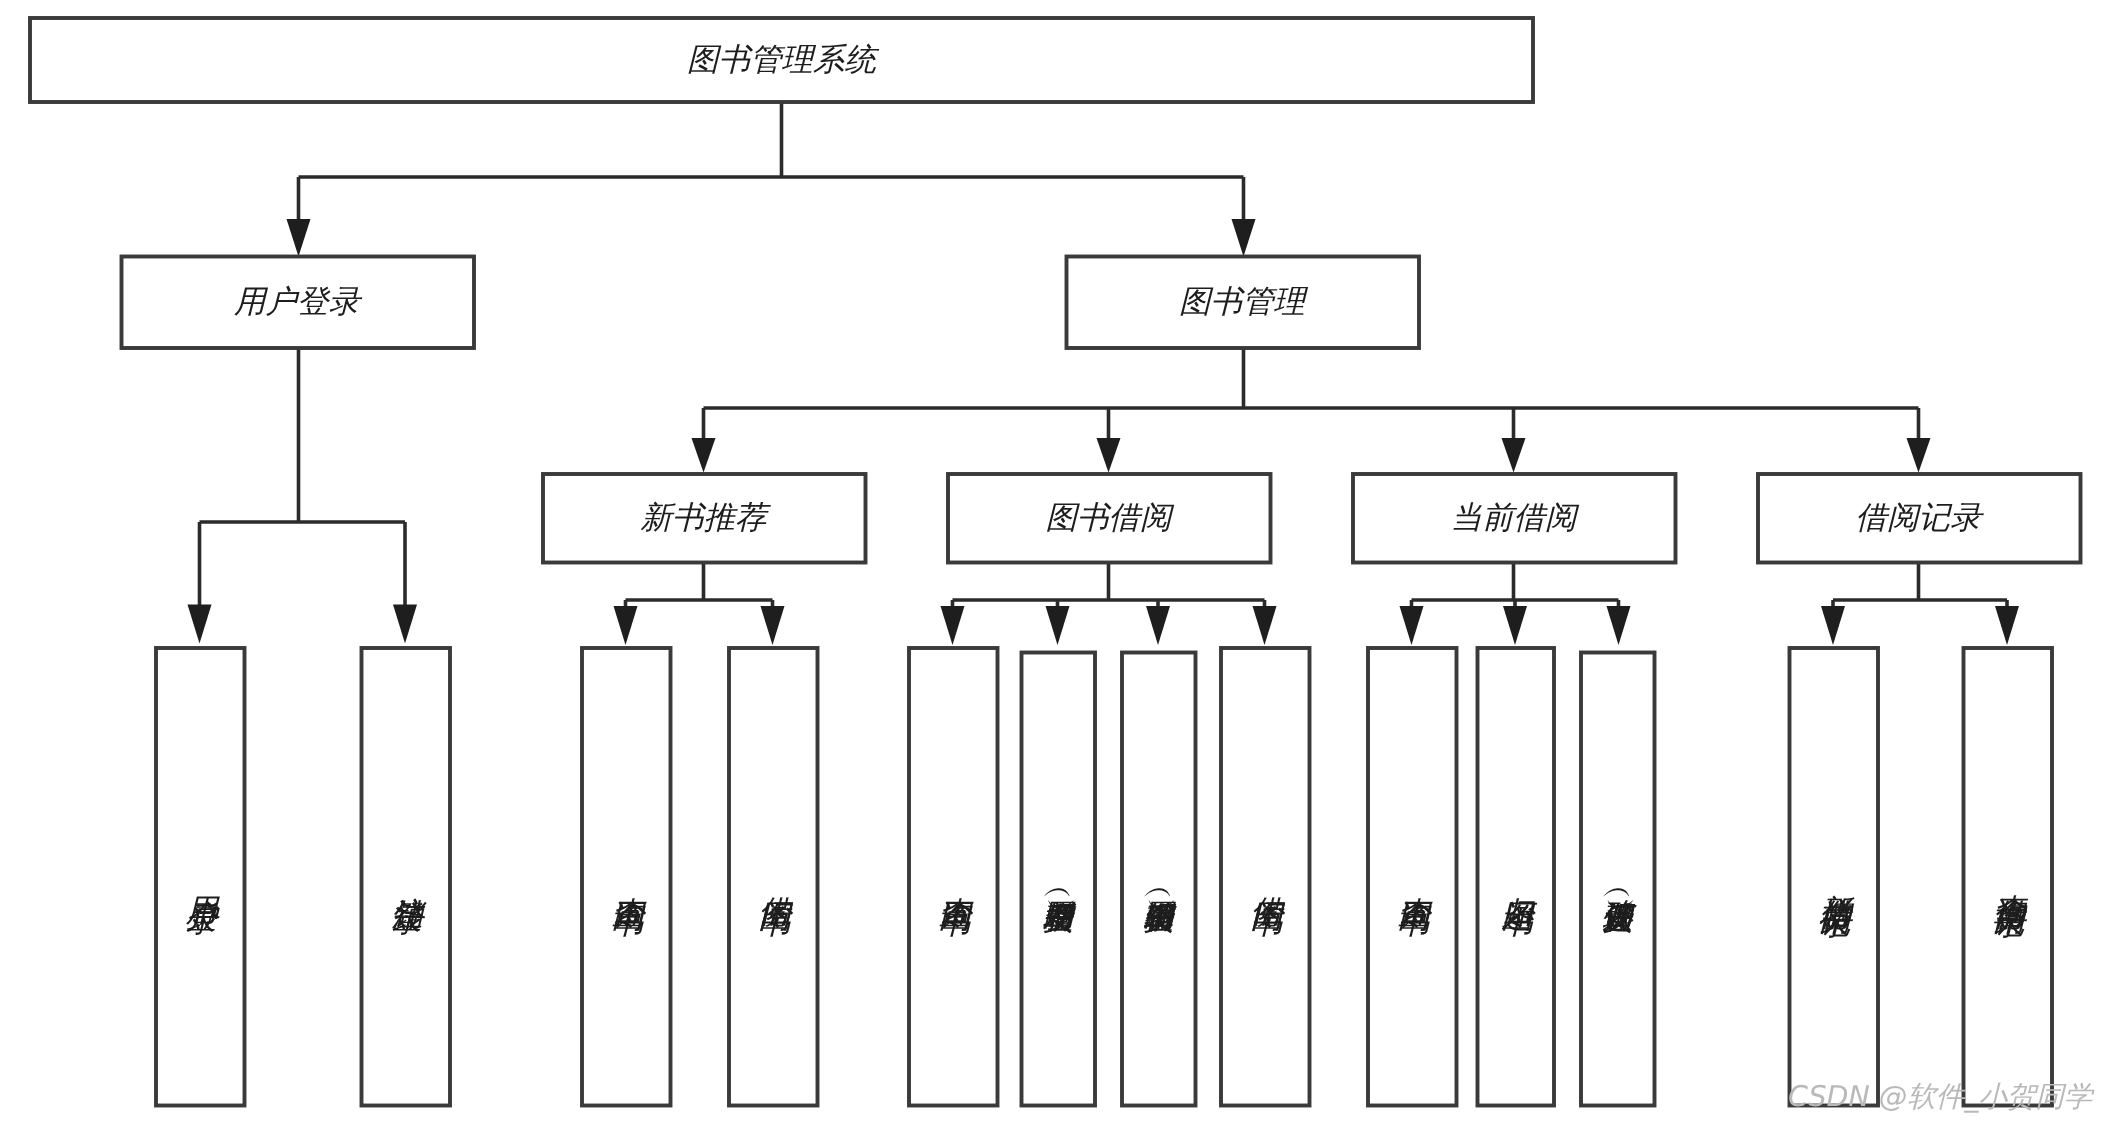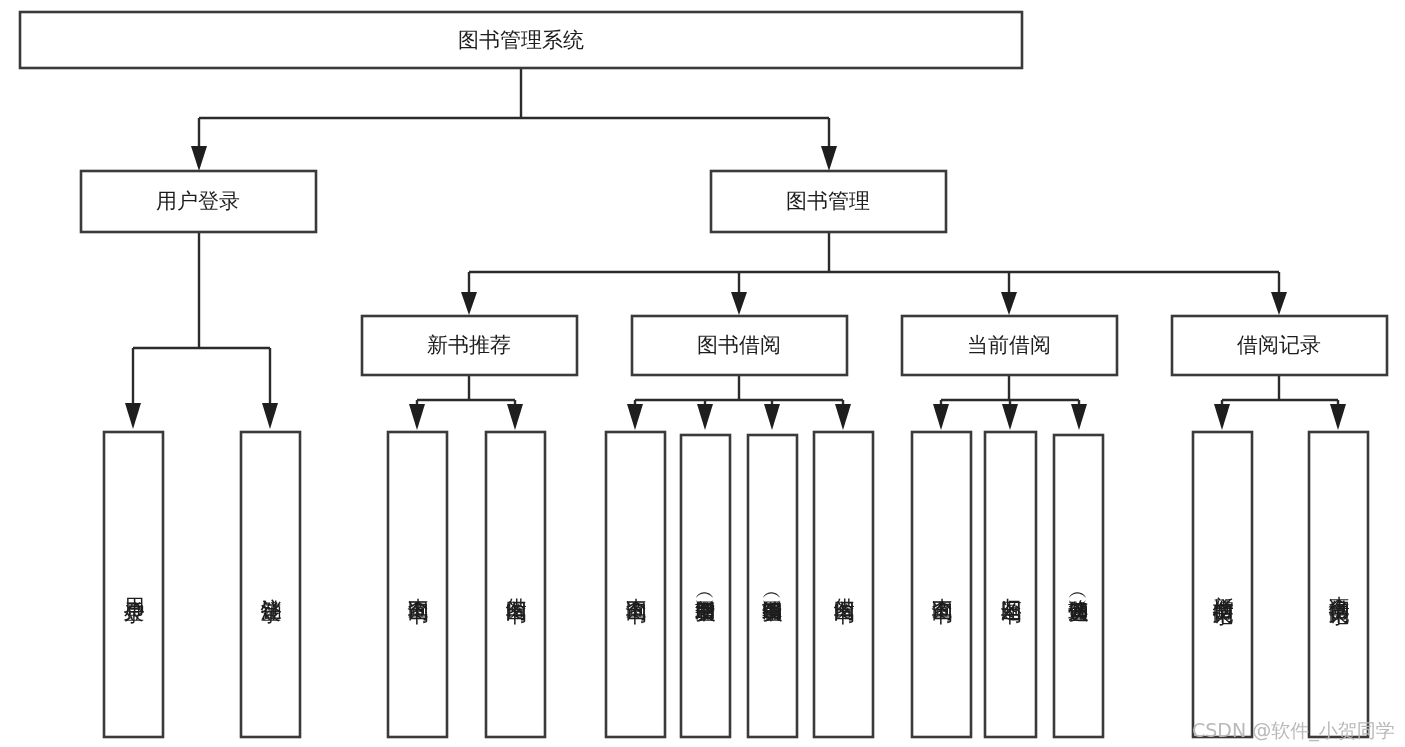--- a/index.html
+++ b/index.html
@@ -11,20 +11,21 @@
     width: 1405px;
     height: 747px;
     font-family: "DejaVu Sans", "Liberation Sans", sans-serif;
     overflow: hidden;
   }
   #diagram-root {
     position: relative;
     width: 1405px;
     height: 747px;
     background: #ffffff;
+    font-style: italic;
   }
   svg.diagram {
     position: absolute;
     top: 0;
     left: 0;
     width: 1405px;
     height: 747px;
     display: block;
   }
   .node-box {

